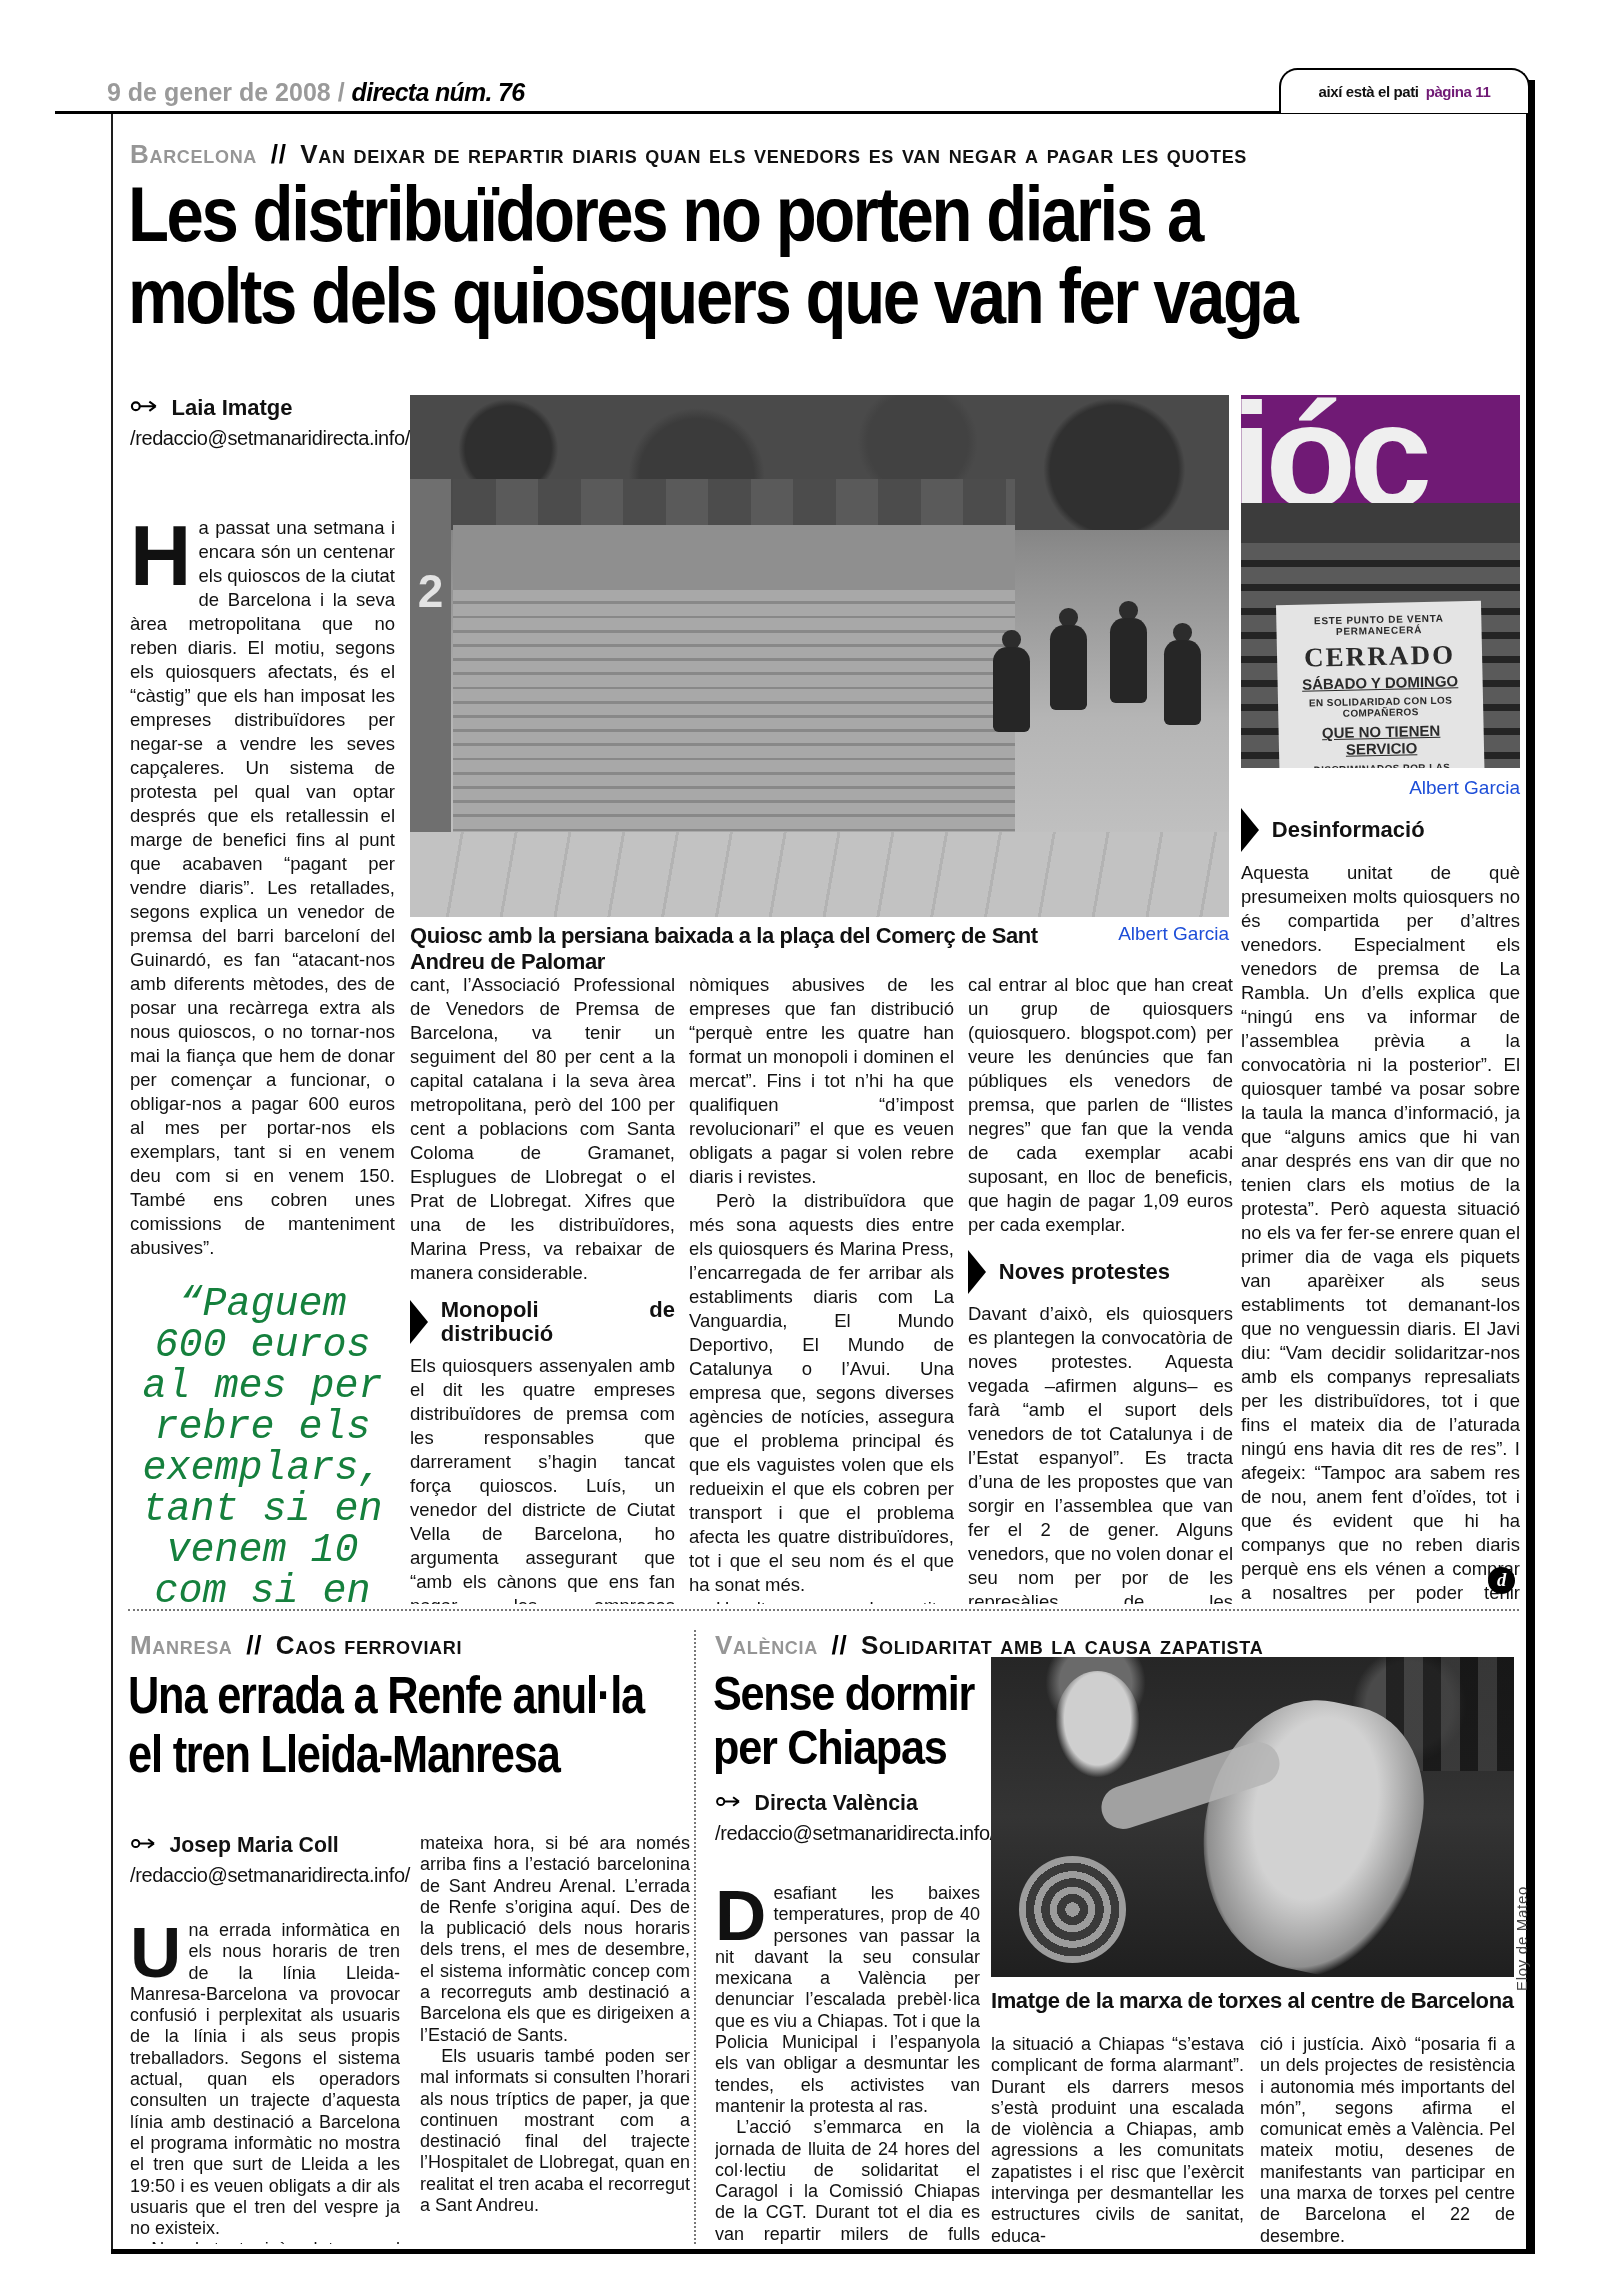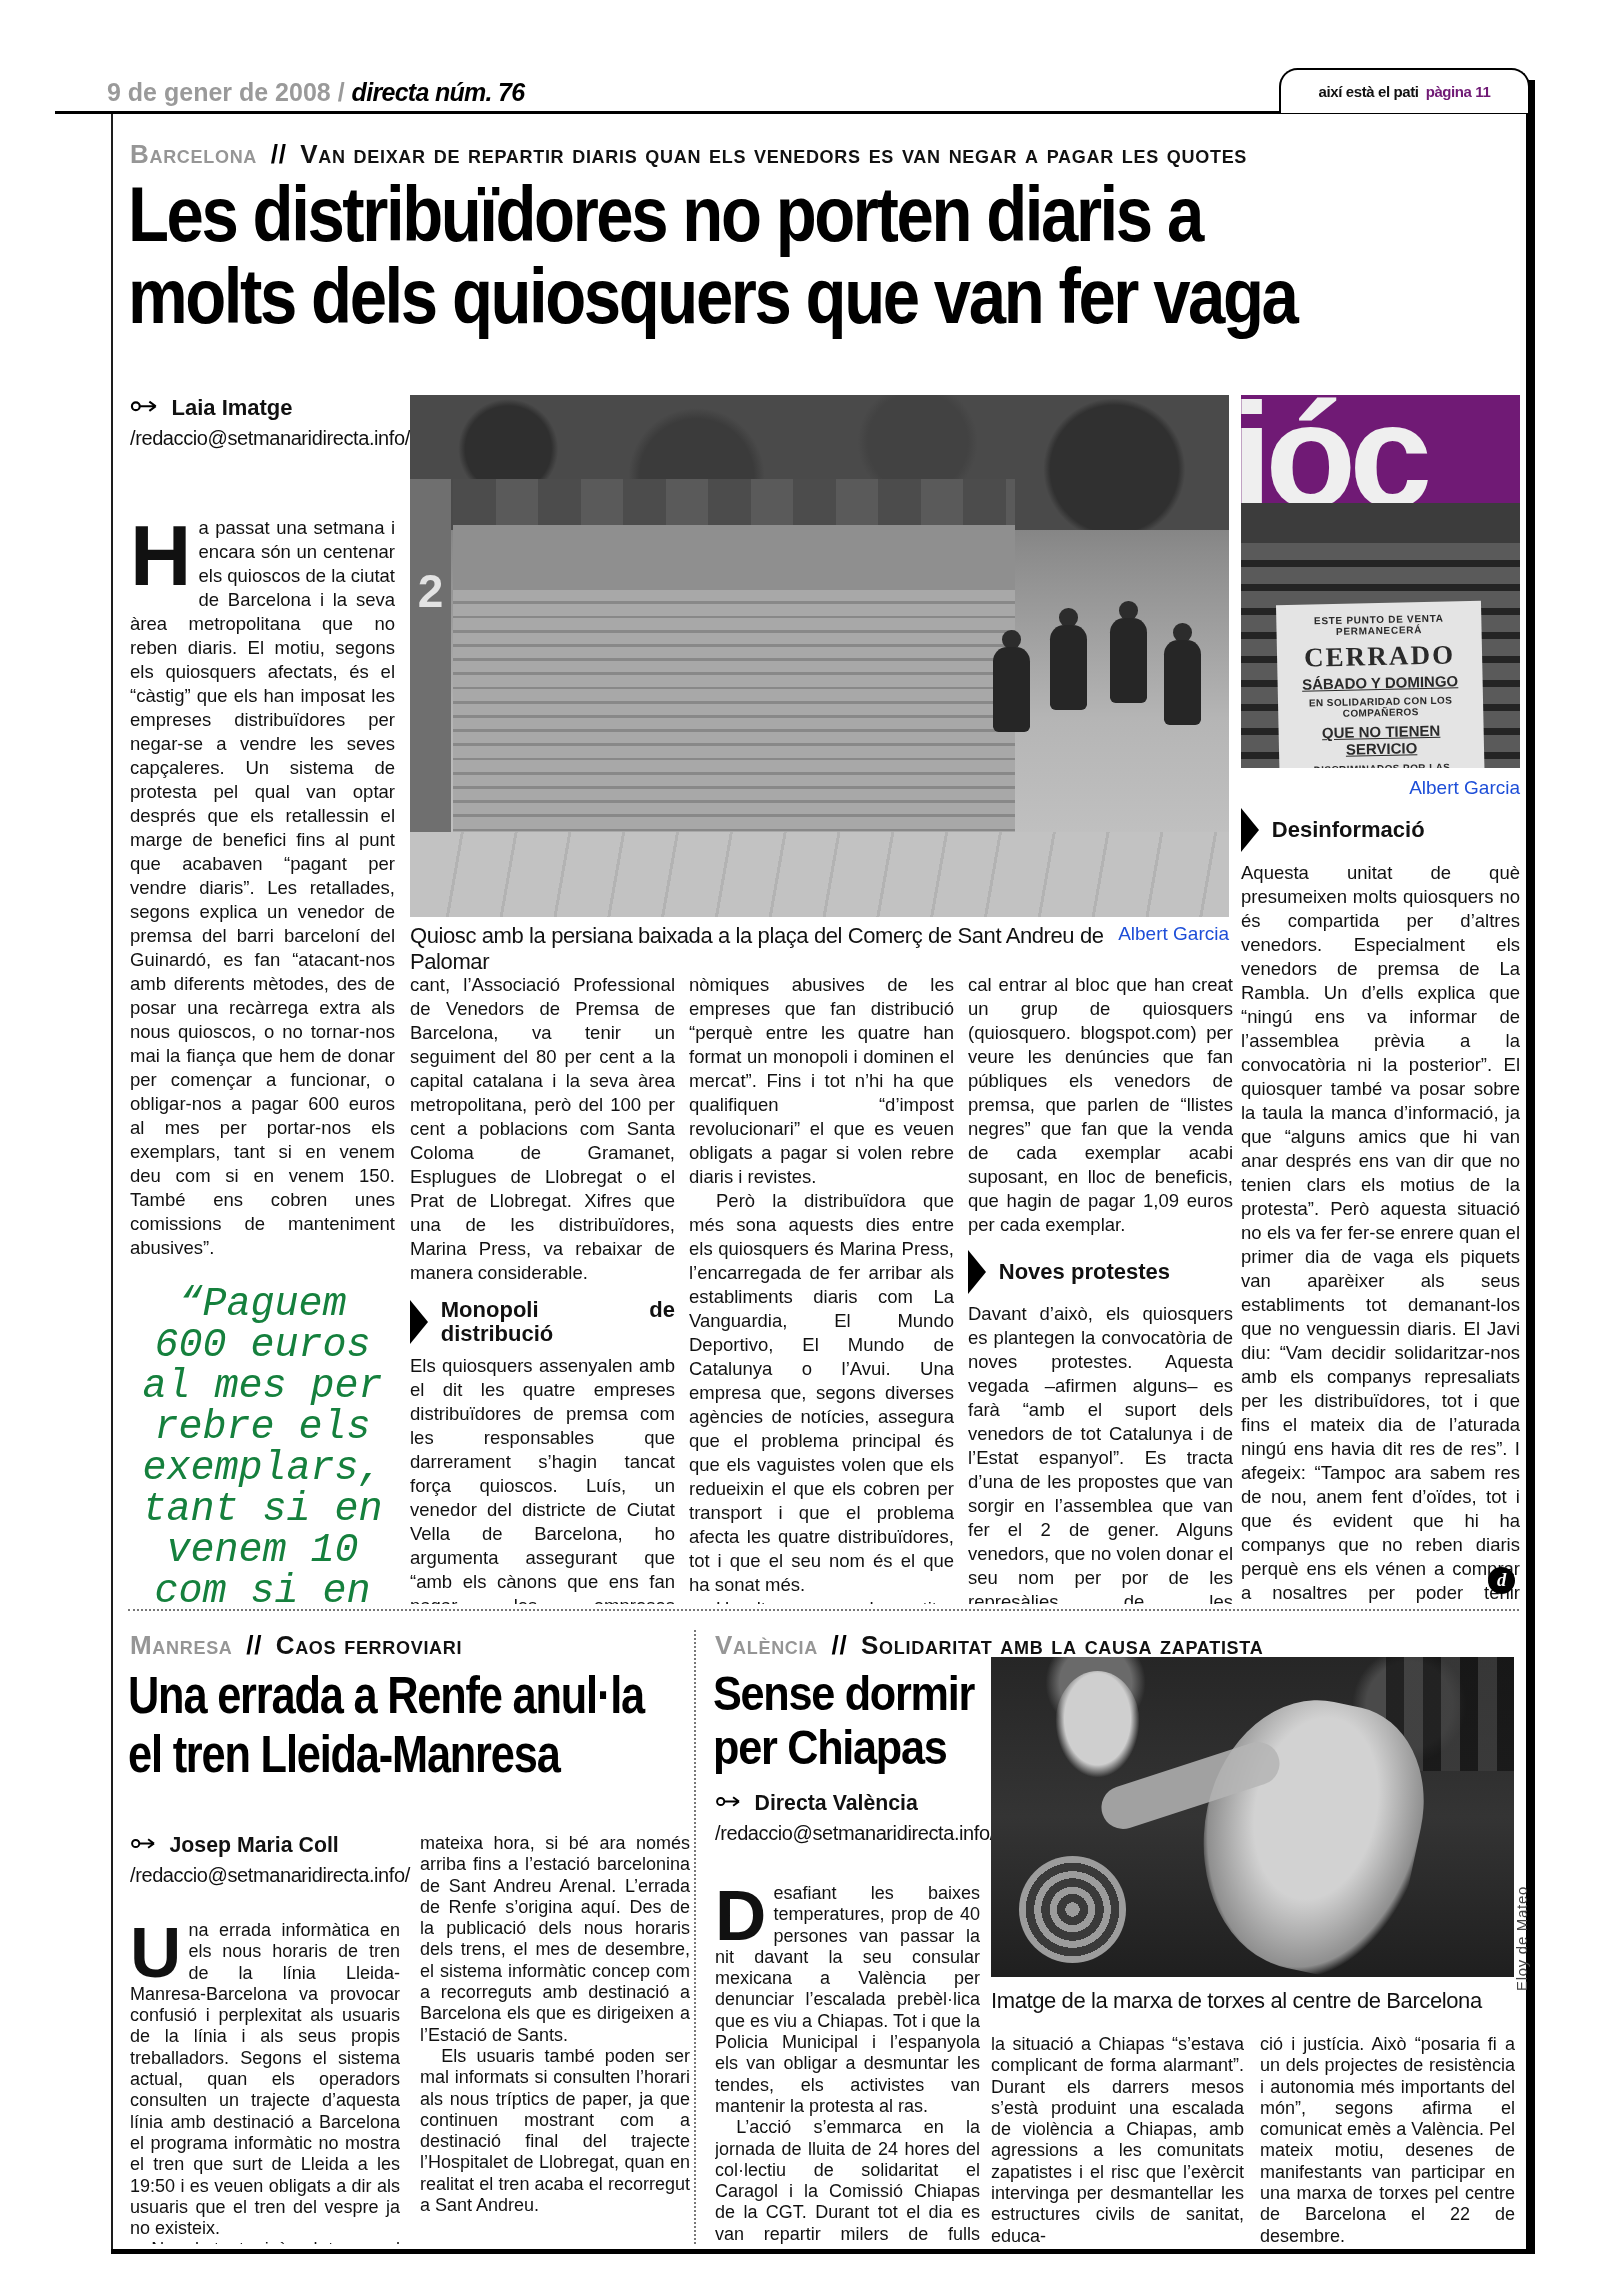--- a/index.html
+++ b/index.html
@@ -51,21 +51,21 @@
   .dropcap{float:left;font-weight:700;font-size:85px;line-height:67px;padding:5.7px 7.1px 0 0;}
   .dropcap-sm{float:left;font-weight:700;font-size:71px;line-height:57px;padding:4.3px 7.1px 0 0;}
   .pull-quote{font-style:italic;color:#15803d;font-size:40px;line-height:41px;text-align:center;
               margin:24px 2.8px 21.3px 2.8px;font-family:Liberation Mono, monospace;}
   .subhead{display:flex;align-items:center;gap:12.8px;margin:12.8px 0 8.5px 0;}
   .subhead .tri{width:0;height:0;border-left:18.5px solid #000;border-top:22px solid transparent;border-bottom:22px solid transparent;}
   .subhead .st{font-weight:bold;font-size:22px;}
 
   
   .caption-row{display:flex;justify-content:space-between;align-items:flex-start;}
-  .caption{font-weight:normal;font-size:22px;letter-spacing:-0.4px;}
+  .caption{font-weight:bold;font-size:22px;letter-spacing:-0.4px;}
   .credit{font-size:19px;color:#1d4ed8;}
 
   
   .photo-main{left:410px;top:395px;width:819px;height:522px;overflow:hidden;
       background:linear-gradient(180deg,#5d5d5d 0%,#8c8c8c 30%,#b5b5b5 62%,#c8c8c8 100%);}
   .ph-trees{position:absolute;left:0;top:0;width:100%;height:135px;
       background:radial-gradient(circle at 12% 40%,#2f2f2f 0 43px,transparent 50px),
                  radial-gradient(circle at 35% 60%,#3b3b3b 0 57px,transparent 68px),
                  radial-gradient(circle at 62% 35%,#424242 0 50px,transparent 60px),
                  radial-gradient(circle at 86% 55%,#303030 0 64px,transparent 71px),#4a4a4a;}

